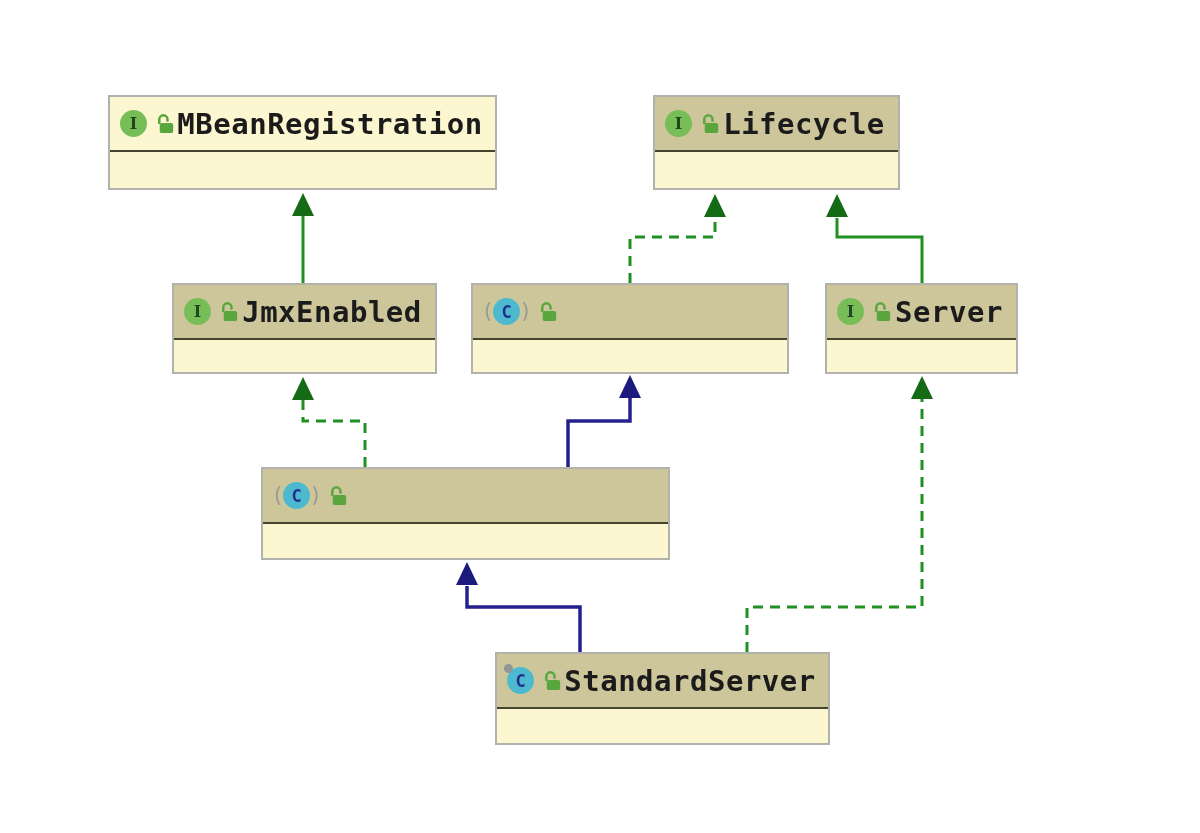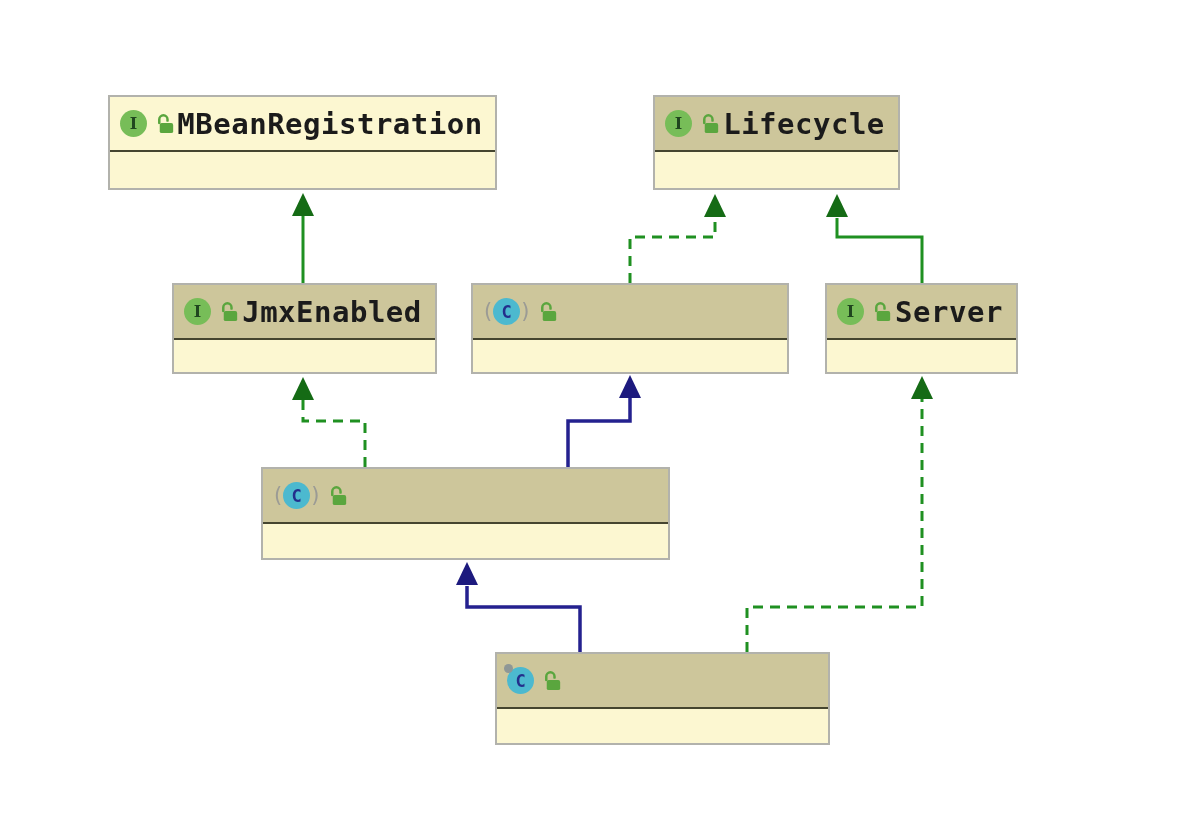--- a/index.html
+++ b/index.html
@@ -171,17 +171,18 @@
       <span class="icon-wrap">
         <span class="corner-dot"></span>
         <span class="icon-circle cls">C</span>
       </span>
       <span class="lock">
         <svg viewBox="0 0 24 24" width="23" height="23">
           <path d="M5.5 11.5 V7.8 a4.3 4.3 0 0 1 8.6 0 V9" fill="none" stroke="#5aa63e" stroke-width="2.6" stroke-linecap="round"></path>
           <rect x="6" y="11.5" width="14" height="10.5" rx="2" fill="#5aa63e"></rect>
         </svg>
       </span>
+      <span class="node-title">StandardServer</span>
     </div>
     <div class="node-body"></div>
   </div>
 
 </div>
 
 </body></html>

